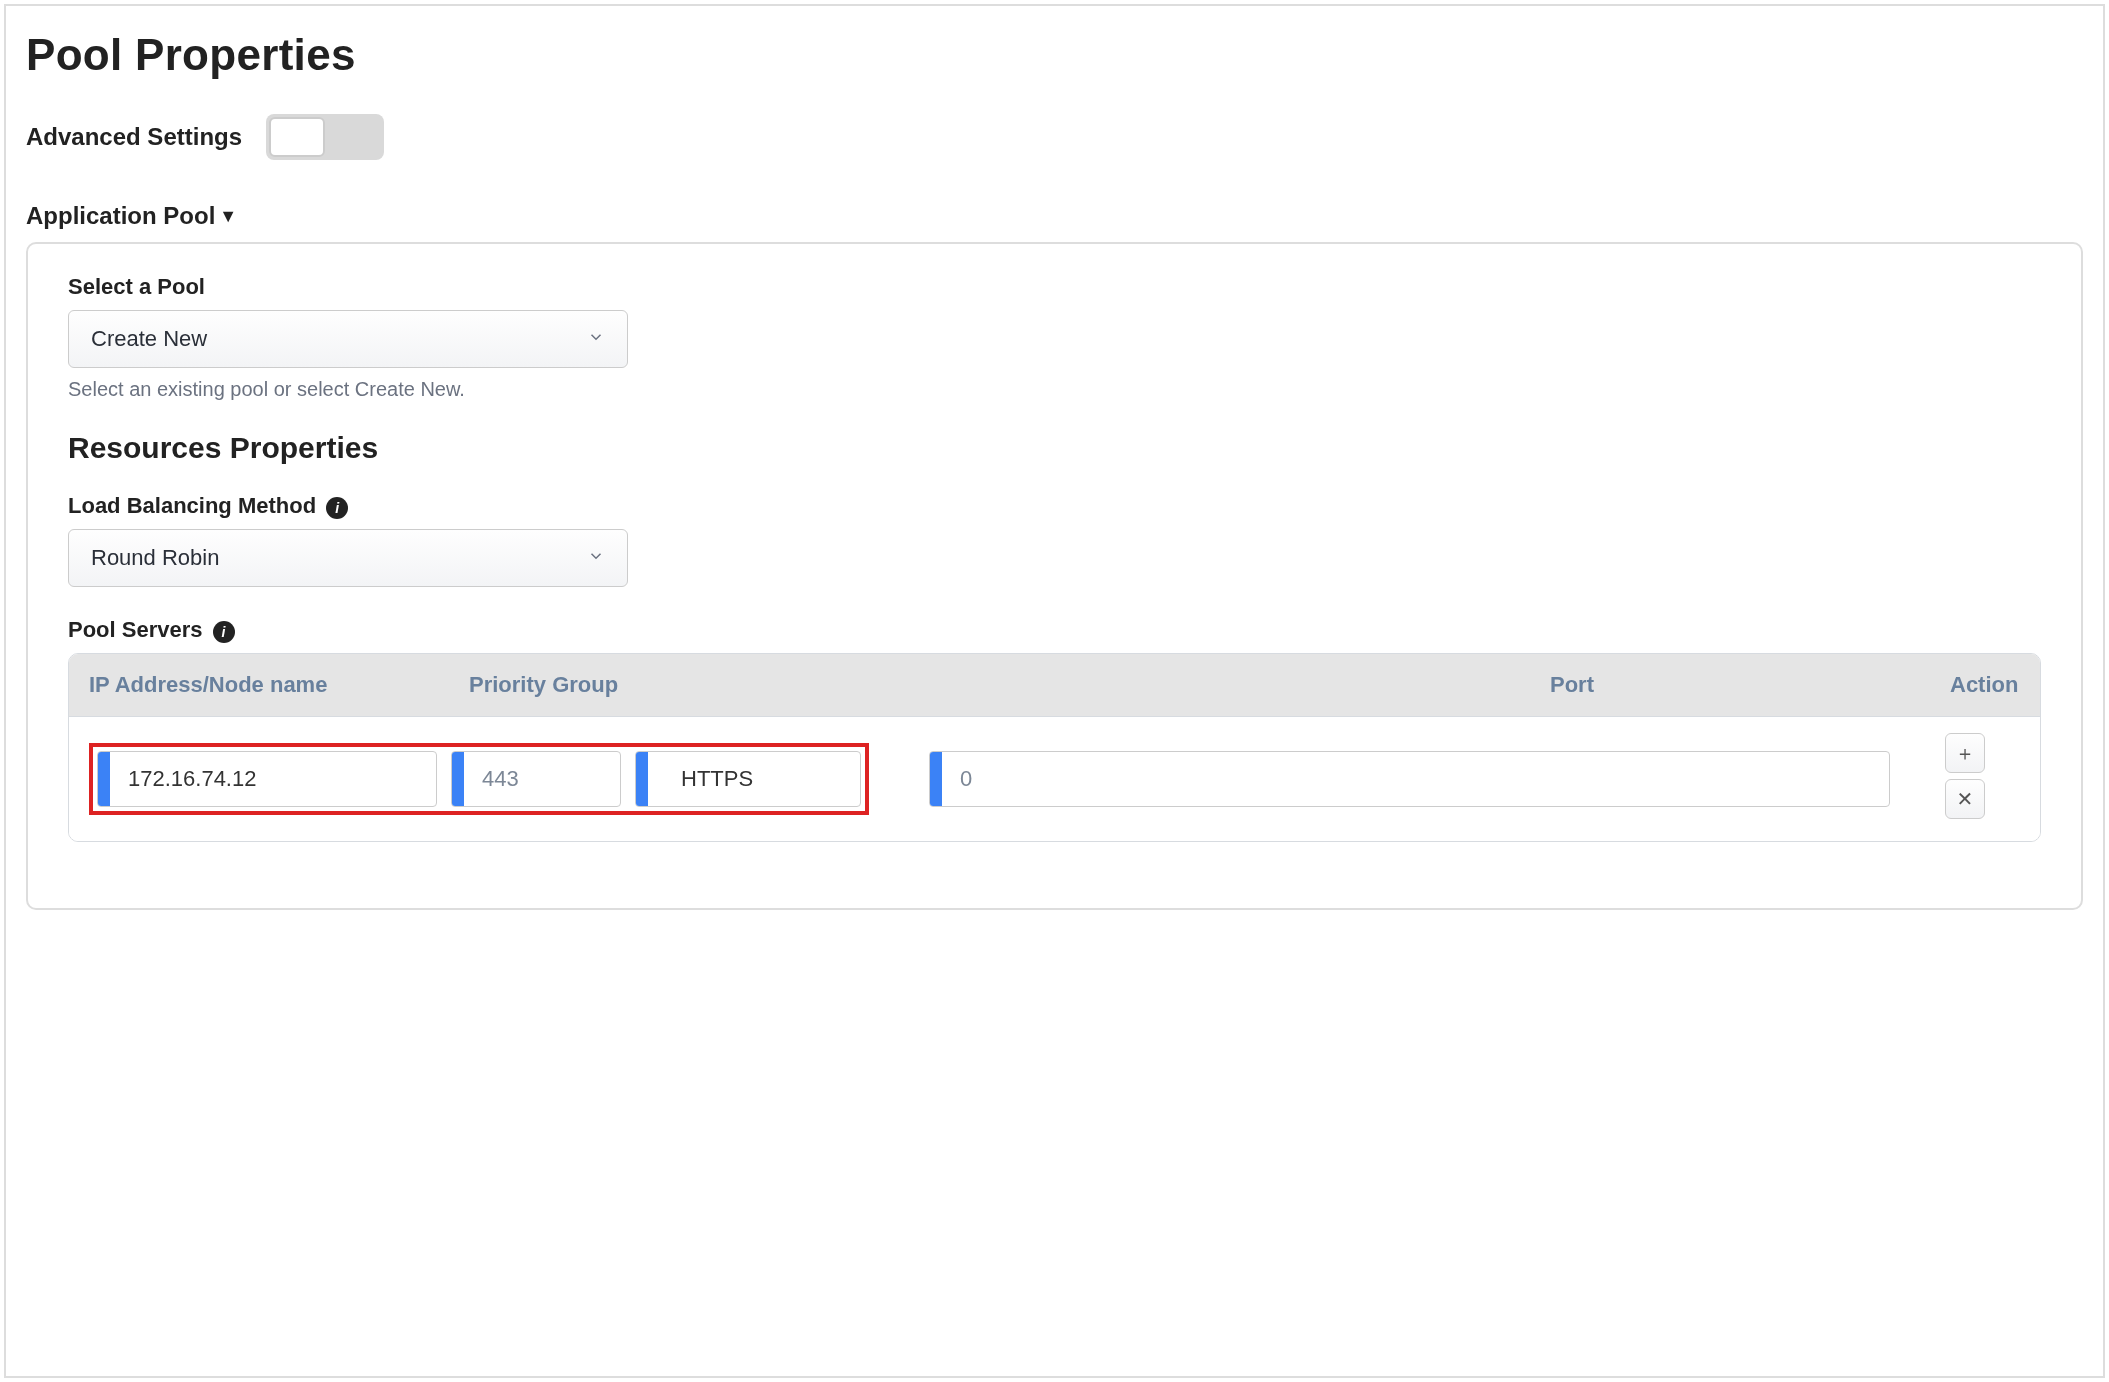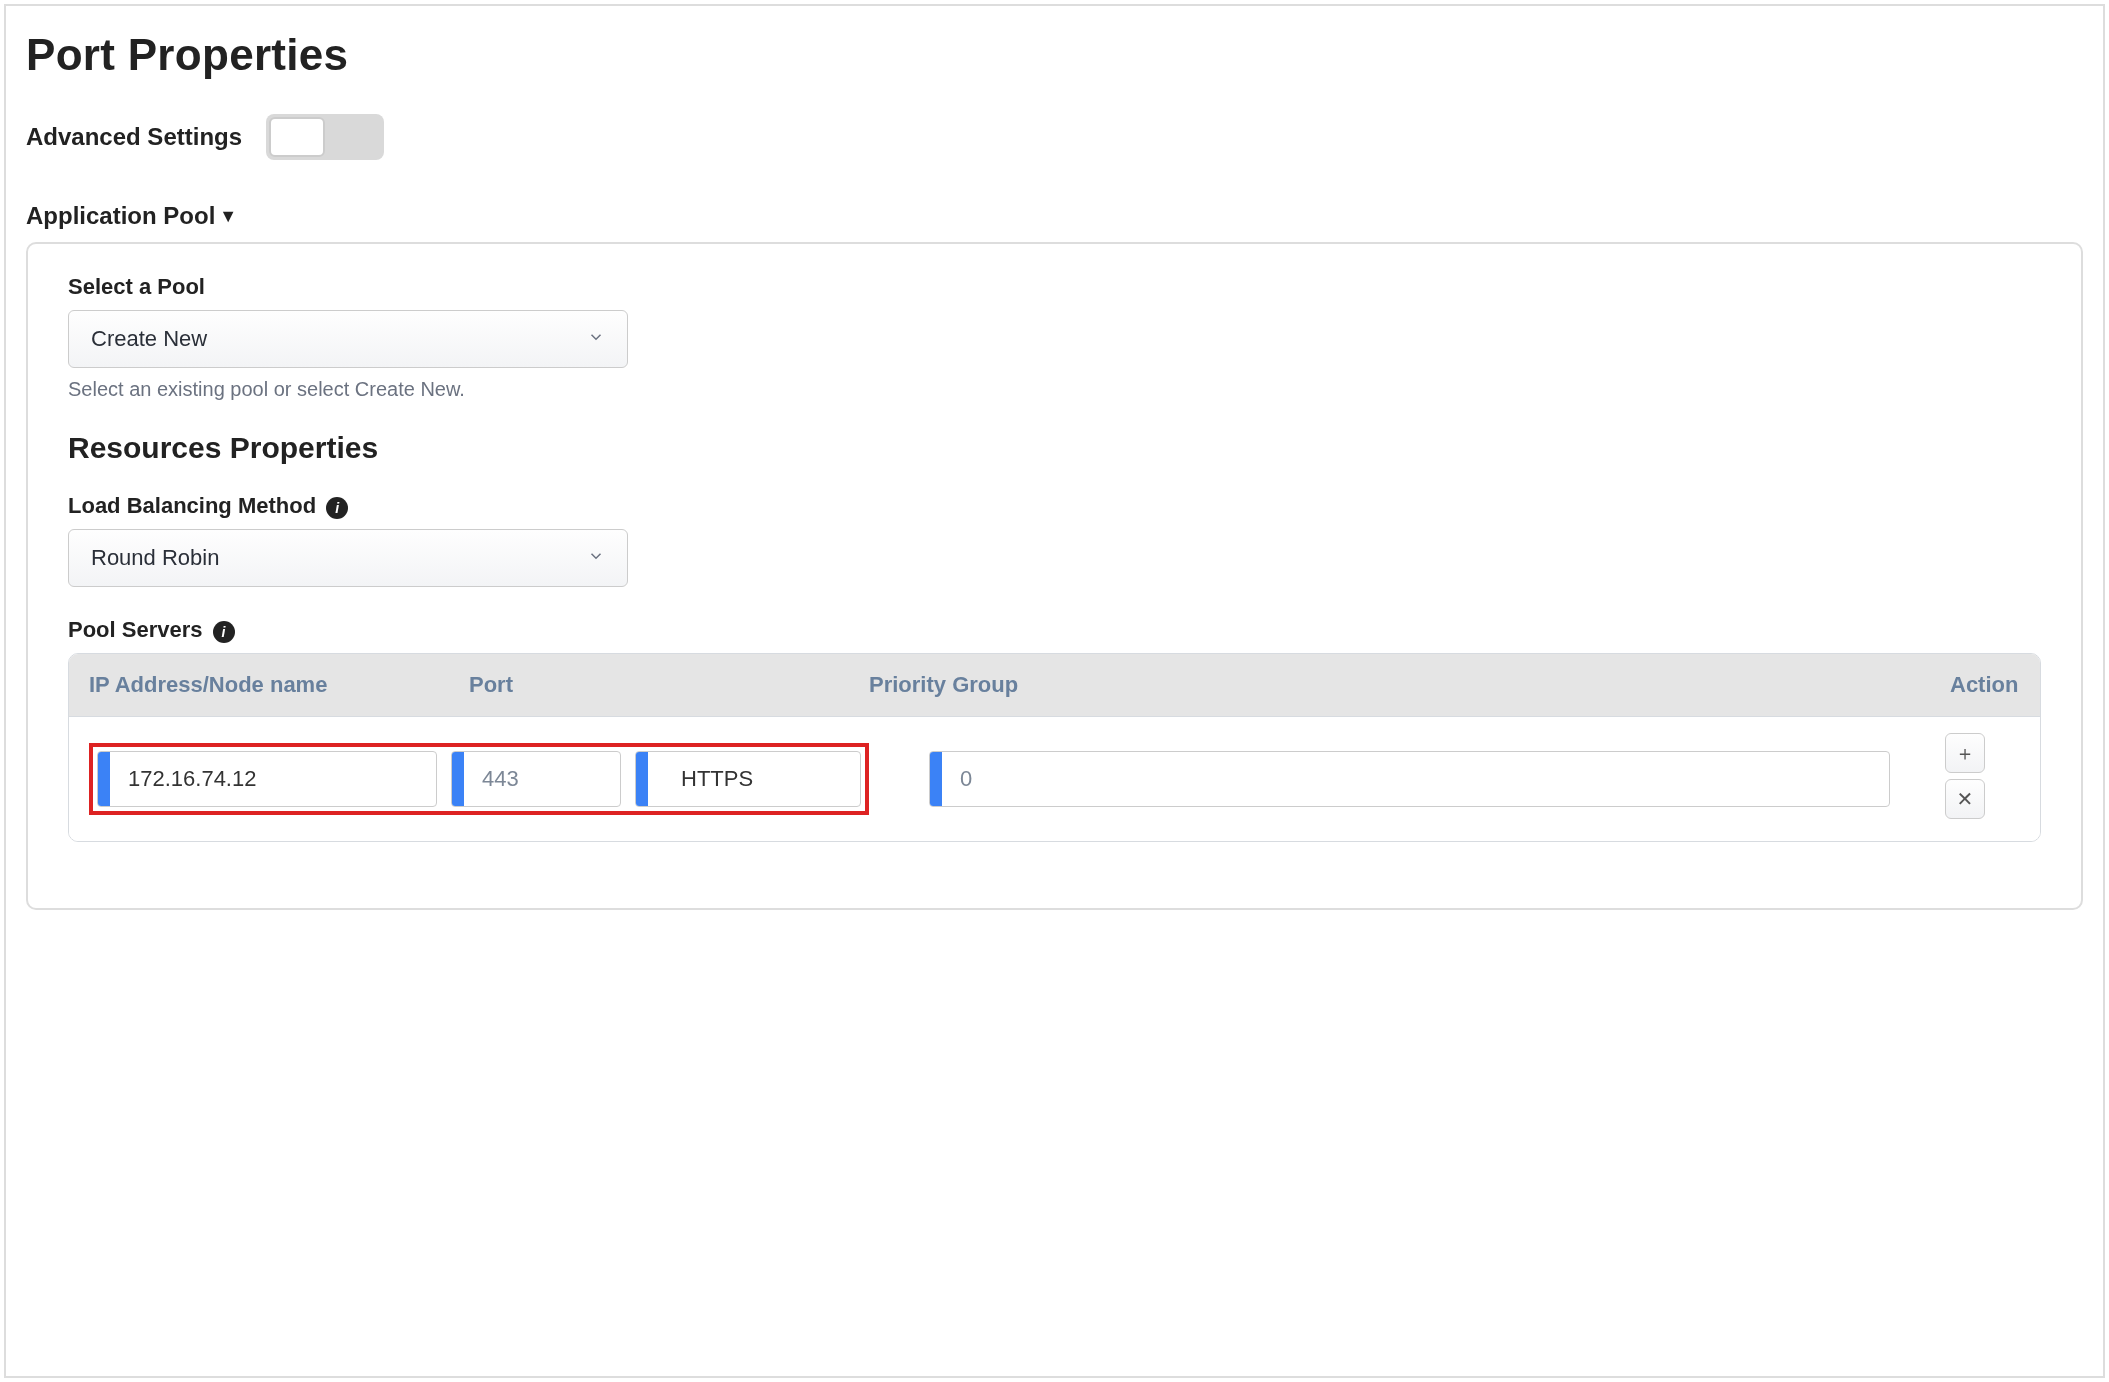--- a/index.html
+++ b/index.html
@@ -157,21 +157,21 @@
   }
   .actions { display:flex; flex-direction:column; align-items:center; justify-content:center; }
   
   svg.chev { width:18px; height:18px; stroke:#6b7280; stroke-width:2; fill:none; }
 </style>
 </head>
 <body>
 
 <div class="page">
 
-  <h1 class="page-title">Port Properties</h1>
+  <h1 class="page-title">Pool Properties</h1>
 
   <div class="adv-row">
     <div class="adv-label">Advanced Settings</div>
     <div class="toggle">
       <div class="knob"></div>
     </div>
   </div>
 
   <div class="section-toggle">
     <span>Application Pool</span>
@@ -214,22 +214,22 @@
 
     <div class="block">
       <div class="field-label">
         <span>Pool Servers</span>
         <span class="info-icon">i</span>
       </div>
 
       <div class="tablewrap">
         <div class="thead">
           <div class="th col-ip">IP Address/Node name</div>
+          <div class="th col-pri">Priority Group</div>
           <div class="th col-port">Port</div>
-          <div class="th col-pri">Priority Group</div>
           <div class="th col-act">Action</div>
         </div>
         <div class="tbody">
           <div class="trow">
 
             <div style="flex:0 0 780px; display:flex;align-items:center;">
               <div class="redbox" style="flex:1;">
                 <div class="field" style="flex:0 0 340px;">
                   <div class="accent"></div>
                   <div class="value">172.16.74.12</div>

